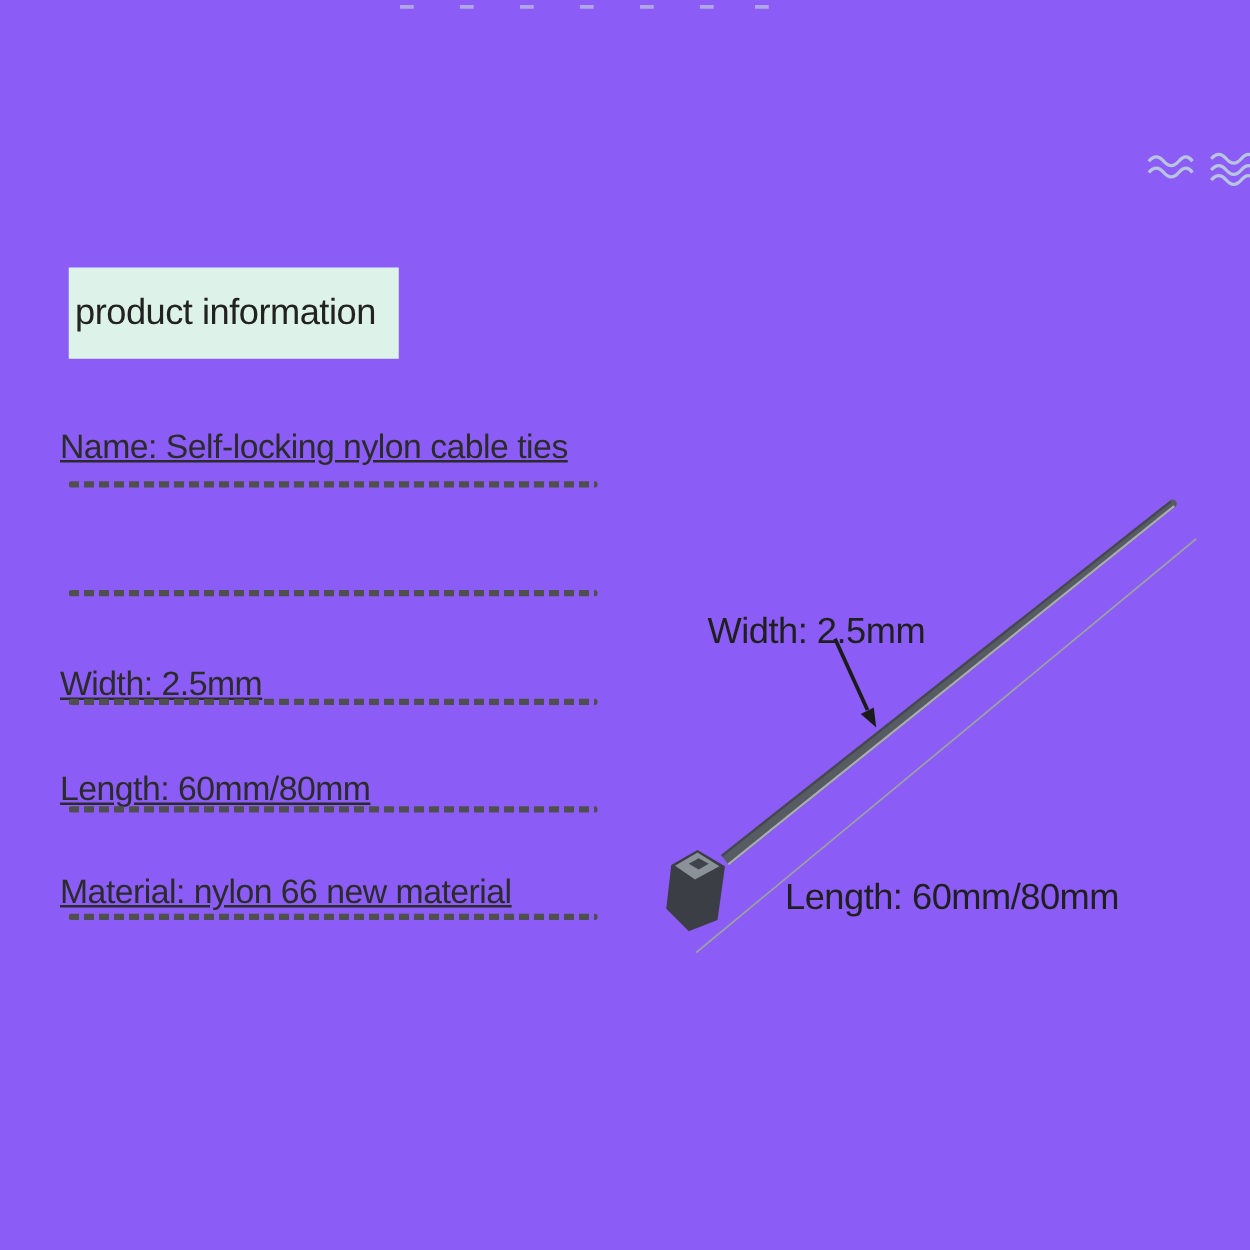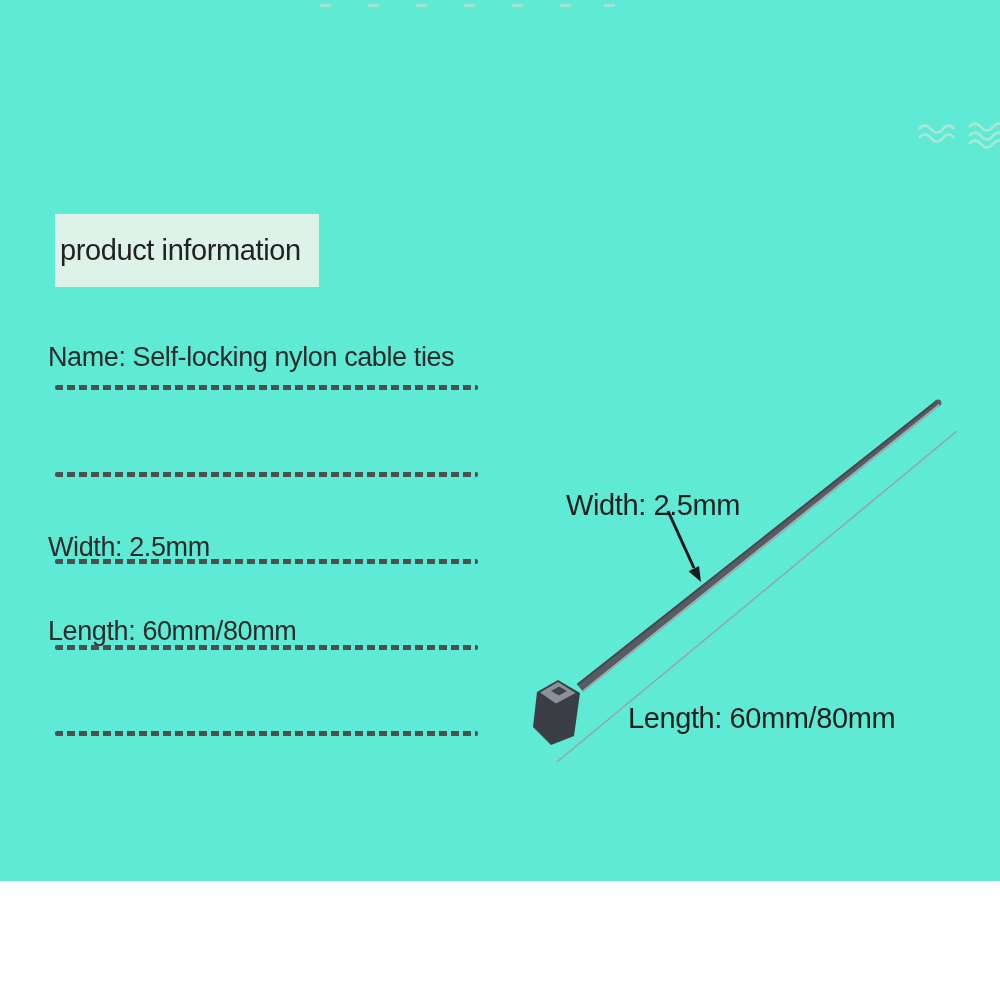--- a/index.html
+++ b/index.html
@@ -1,20 +1,20 @@
 <!DOCTYPE html>
 <html><head>
 <meta charset="utf-8">
 <style>
   html, body { margin: 0; padding: 0; background: #ffffff; }
   .canvas {
     position: relative;
     width: 1000px;
-    height: 881px;
-    background: #5eead4;
+    height: 1000px;
+    background: #8b5cf6;
     overflow: hidden;
     font-family: "Liberation Sans", sans-serif;
     color: #2b2b2b;
   }
   .header-highlight {
     position: absolute;
     left: 55px;
     top: 214px;
     width: 264px;
     height: 73px;
@@ -30,20 +30,21 @@
     white-space: nowrap;
   }
   .spec-text {
     position: absolute;
     left: 48px;
     font-size: 27px;
     letter-spacing: -0.4px;
     line-height: 36px;
     color: #2b2b2b;
     white-space: nowrap;
+    text-decoration: underline;
   }
   .dash-line {
     position: absolute;
     left: 55px;
     width: 423px;
     height: 5px;
     background-image: repeating-linear-gradient(90deg, #4f4f4f 0 8px, transparent 8px 12px);
     border-radius: 2px;
   }
   .t-name     { top: 339px; }
@@ -86,20 +87,21 @@
   <div class="dash-line d-name"></div>
 
   <div class="dash-line d-spec"></div>
 
   <div class="spec-text t-width">Width: 2.5mm</div>
   <div class="dash-line d-width"></div>
 
   <div class="spec-text t-length">Length: 60mm/80mm</div>
   <div class="dash-line d-length"></div>
 
+  <div class="spec-text t-material">Material: nylon 66 new material</div>
   <div class="dash-line d-material"></div>
 
   <svg class="art" viewBox="0 0 1000 1000" aria-hidden="true">
 
     <g fill="#cfe3d8" opacity="0.55">
       <rect x="320" y="4" width="11" height="3"></rect>
       <rect x="368" y="4" width="11" height="3"></rect>
       <rect x="416" y="4" width="11" height="3"></rect>
       <rect x="464" y="4" width="11" height="3"></rect>
       <rect x="512" y="4" width="11" height="3"></rect>

